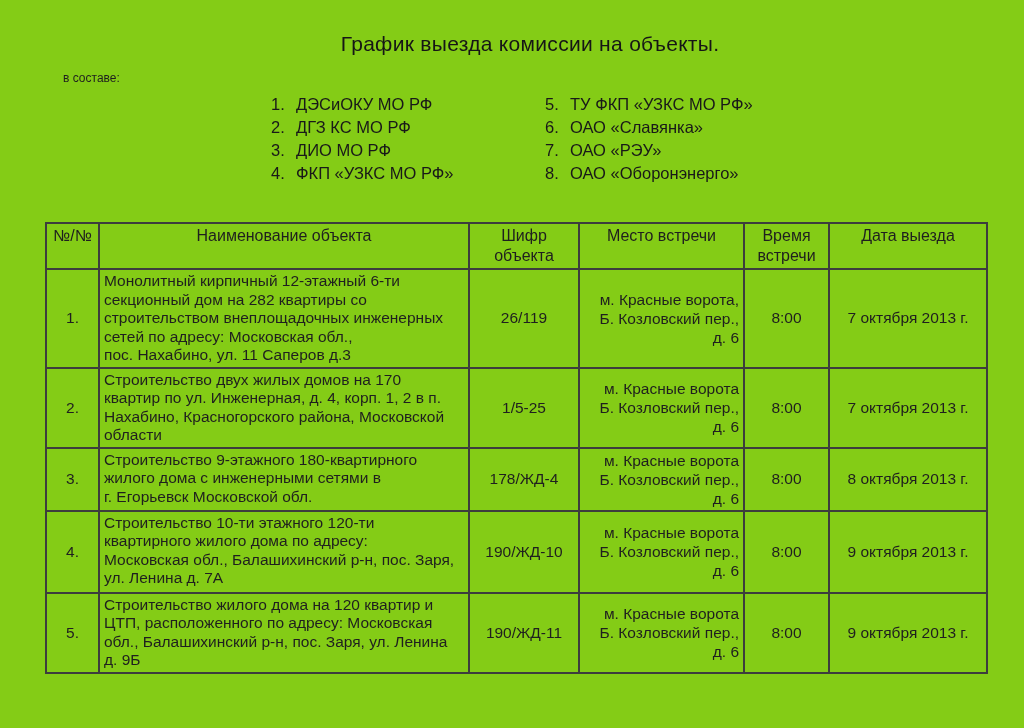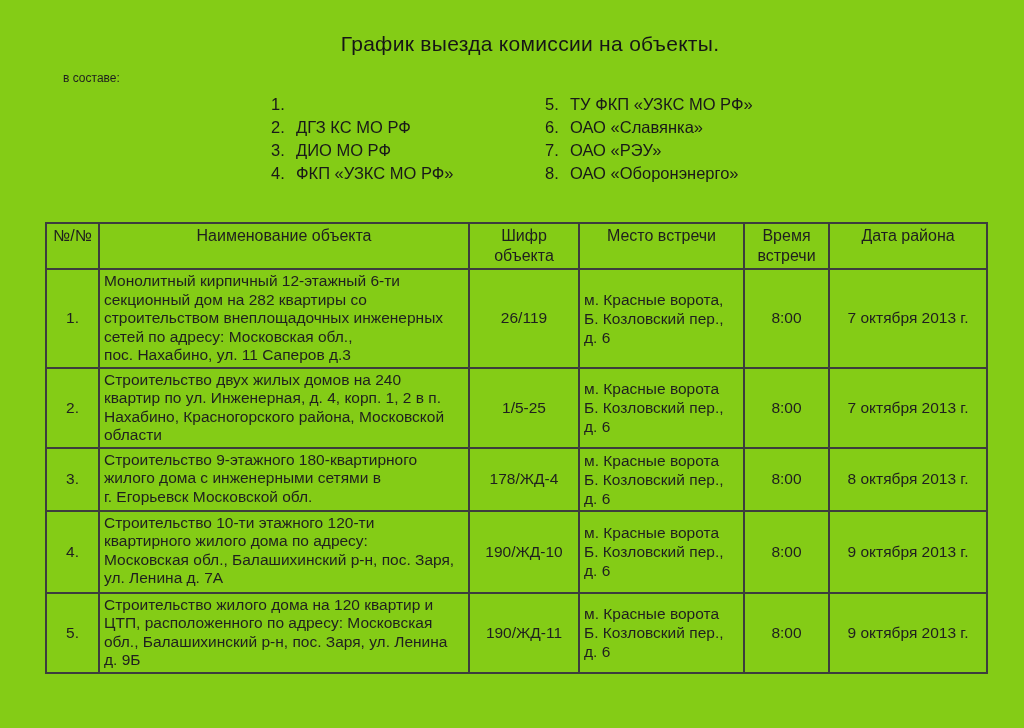--- a/index.html
+++ b/index.html
@@ -70,21 +70,21 @@
     white-space: pre-line;
     line-height: 18.5px;
     border-radius: 16px;
   }
   td.code-cell, td.time-cell, td.date-cell {
     text-align: center;
     vertical-align: middle;
   }
   td.date-cell { white-space: nowrap; }
   td.place-cell {
-    text-align: left;
+    text-align: right;
     vertical-align: middle;
     white-space: pre-line;
     line-height: 19px;
   }
   tr.hdr   { height: 46px; }
   tr.row-0 { height: 97px; }
   tr.row-1 { height: 80px; }
   tr.row-2 { height: 63px; }
   tr.row-3 { height: 82px; }
   tr.row-4 { height: 73px; }
@@ -94,20 +94,21 @@
 
 <div id="page">
 
   <div class="title">График выезда комиссии на объекты.</div>
 
   <div class="compose-label">в составе:</div>
 
   <div class="members-col col1">
     <div class="member-item">
       <span class="member-num">1.</span>
+      <span class="member-name">ДЭСиОКУ МО РФ</span>
     </div>
     <div class="member-item">
       <span class="member-num">2.</span>
       <span class="member-name">ДГЗ КС МО РФ</span>
     </div>
     <div class="member-item">
       <span class="member-num">3.</span>
       <span class="member-name">ДИО МО РФ</span>
     </div>
     <div class="member-item">
@@ -146,39 +147,39 @@
     </colgroup>
     <tbody>
         <tr class="hdr">
       <th class="hcell">№/№</th>
       <th class="hcell">Наименование объекта</th>
       <th class="hcell">Шифр
 объекта</th>
       <th class="hcell">Место встречи</th>
       <th class="hcell">Время
 встречи</th>
-      <th class="hcell">Дата района</th>
+      <th class="hcell">Дата выезда</th>
     </tr>
     <tr class="row-0">
       <td class="num-cell">1.</td>
       <td class="name-cell">Монолитный кирпичный 12-этажный 6-ти
 секционный дом на 282 квартиры со
 строительством внеплощадочных инженерных
 сетей по адресу: Московская обл.,
 пос. Нахабино, ул. 11 Саперов д.3</td>
       <td class="code-cell">26/119</td>
       <td class="place-cell">м. Красные ворота,
 Б. Козловский пер.,
 д. 6</td>
       <td class="time-cell">8:00</td>
       <td class="date-cell">7 октября 2013 г.</td>
     </tr>
     <tr class="row-1">
       <td class="num-cell">2.</td>
-      <td class="name-cell">Строительство двух жилых домов на 240
+      <td class="name-cell">Строительство двух жилых домов на 170
 квартир по ул. Инженерная, д. 4, корп. 1, 2 в п.
 Нахабино, Красногорского района, Московской
 области</td>
       <td class="code-cell">1/5-25</td>
       <td class="place-cell">м. Красные ворота
 Б. Козловский пер.,
 д. 6</td>
       <td class="time-cell">8:00</td>
       <td class="date-cell">7 октября 2013 г.</td>
     </tr>

